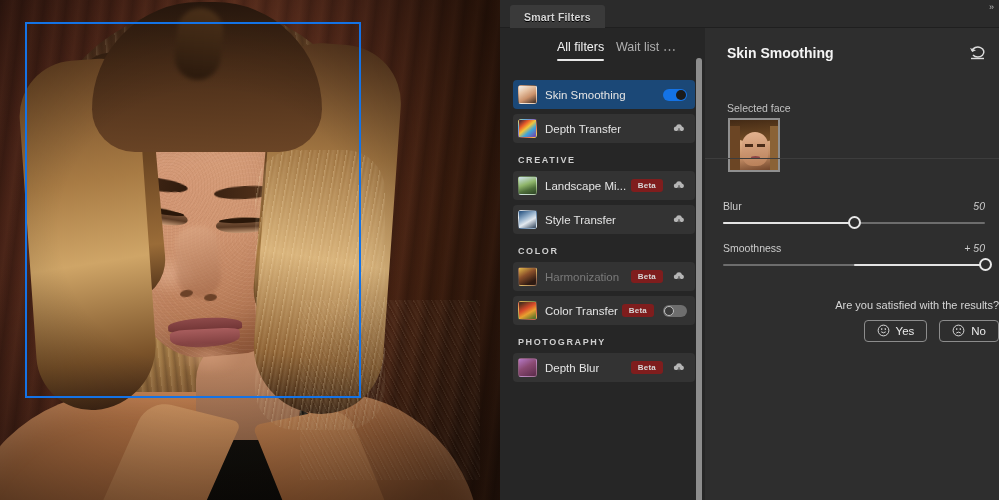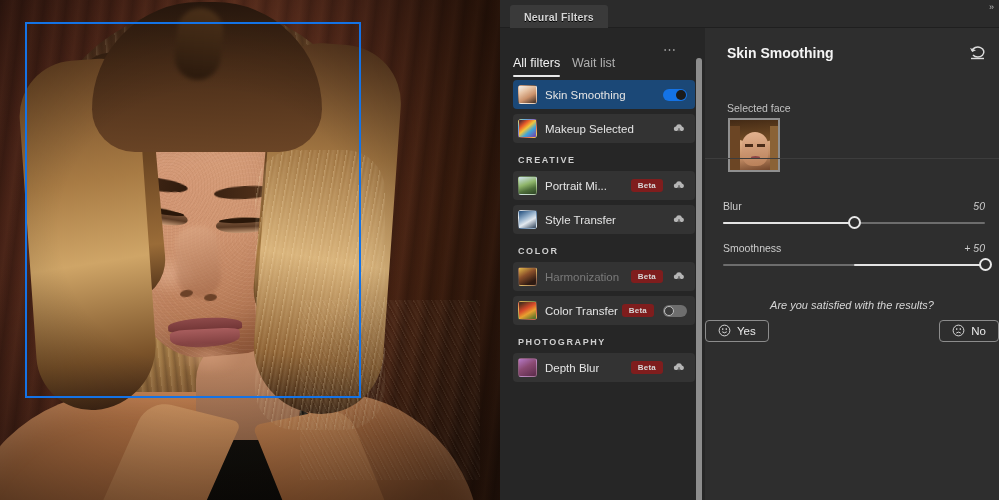--- a/index.html
+++ b/index.html
@@ -268,22 +268,22 @@
   
   #filter-column {
     position:absolute; left:0; top:28px; width:205px; height:472px;
     background:#262626;
     overflow:hidden;
   }
   #filter-tabs {
     position:absolute; left:0; top:12px; width:205px; height:34px;
   }
   .ftab {
-    position:absolute; top:16px;
-    color:#cfcfcf; font-size:12.5px;
+    position:absolute; top:0;
+    color:#cfcfcf; font-size:12.5px;margin-left:44px;
   }
   .ftab.active { left:13px; color:#f2f2f2; }
   .ftab.active::after {
     content:""; position:absolute; left:0; bottom:-7px; width:100%; height:2px;
     background:#e8e8e8; border-radius:1px;
   }
   .ftab.inactive { left:72px; color:#b0b0b0; }
   #more-dots {
     position:absolute; left:163px; top:2px;
     color:#b6b6b6; font-size:13px; letter-spacing:1.2px;
@@ -414,25 +414,25 @@
     background:#e4e4e4; border-radius:1px;
   }
   .slider-knob {
     position:absolute; top:-6px; width:13px; height:13px;
     border-radius:50%; border:2px solid #e8e8e8; background:#2e2e2e;
     box-sizing:border-box;
   }
 
   #satisfied-q {
     position:absolute; left:0; top:271px; width:294px;
-    text-align:center; color:#d6d6d6; font-size:11px; font-style:italic;
+    text-align:right; color:#d6d6d6; font-size:11px; 
   }
   #feedback-buttons {
     position:absolute; left:0; top:292px; width:294px;
-    display:flex; justify-content:space-between; gap:12px;
+    display:flex; justify-content:flex-end; gap:12px;
   }
   .fb-btn {
     display:flex; align-items:center; gap:6px;
     height:22px; padding:0 12px;
     border:1px solid #8c8c8c; border-radius:4px;
     background:transparent; color:#eaeaea; font-size:11.5px;
     cursor:pointer;
   }
 </style>
 </head>
@@ -479,21 +479,21 @@
       <div class="flyaways"></div>
     </div>
 
     <div class="vignette"></div>
     <div id="selection-rect"></div>
   </div>
 
   <div id="panel-root">
 
     <div id="tabbar">
-      <div class="tabchip">Neural Filters</div>
+      <div class="tabchip">Smart Filters</div>
       <div id="collapse-chevrons">»</div>
     </div>
 
     <div id="filter-column">
 
       <div id="filter-tabs">
         <div class="ftab active">All filters</div>
         <div class="ftab inactive">Wait list</div>
         <div id="more-dots">⋯</div>
       </div>
@@ -502,33 +502,33 @@
           <div class="filter-row selected">
             <div class="thumb th-skin"></div>
             <div class="filter-label">Skin Smoothing</div>
             <div class="spacer"></div>
             <div class="toggle on">
               <div class="knob"></div>
             </div>
           </div>
           <div class="filter-row">
             <div class="thumb th-makeup"></div>
-            <div class="filter-label">Makeup Selected</div>
+            <div class="filter-label">Depth Transfer</div>
             <div class="spacer"></div>
             <span class="cloud-icon">
               <svg width="14" height="13" viewBox="0 0 16 15">
                 <path d="M4.3 10.4a2.6 2.6 0 0 1 .25-5.18A3.5 3.5 0 0 1 11.4 5.3a2.6 2.6 0 0 1 .35 5.1z" fill="#b6b6b6"></path>
                 <path d="M8 7.1v4.4M6.2 10.0L8 11.9 9.8 10.0" fill="none" stroke="#3a3a3a" stroke-width="1.2"></path>
               </svg>
             </span>
           </div>
           <div class="group-title">CREATIVE</div>
           <div class="filter-row">
             <div class="thumb th-land"></div>
-            <div class="filter-label">Portrait Mi...</div>
+            <div class="filter-label">Landscape Mi...</div>
             <div class="beta">Beta</div>
             <span class="cloud-icon">
               <svg width="14" height="13" viewBox="0 0 16 15">
                 <path d="M4.3 10.4a2.6 2.6 0 0 1 .25-5.18A3.5 3.5 0 0 1 11.4 5.3a2.6 2.6 0 0 1 .35 5.1z" fill="#b6b6b6"></path>
                 <path d="M8 7.1v4.4M6.2 10.0L8 11.9 9.8 10.0" fill="none" stroke="#3a3a3a" stroke-width="1.2"></path>
               </svg>
             </span>
           </div>
           <div class="filter-row">
             <div class="thumb th-style"></div>

